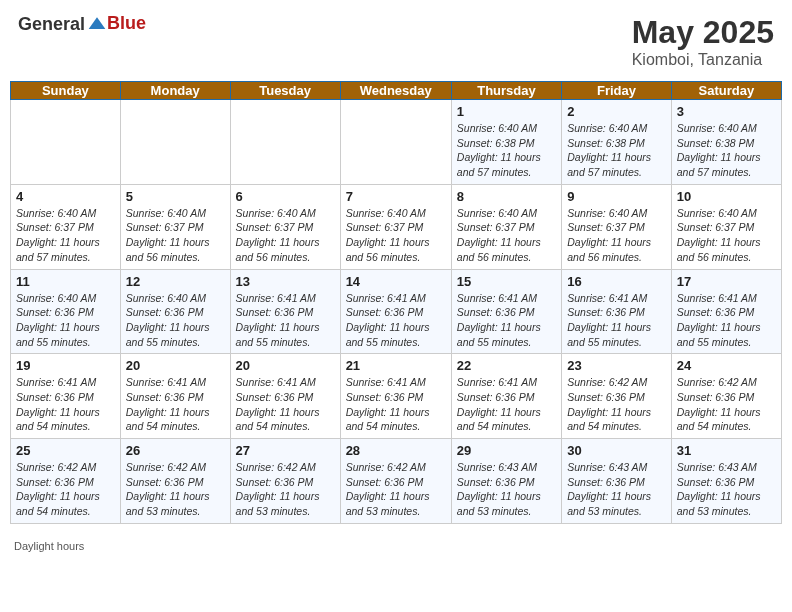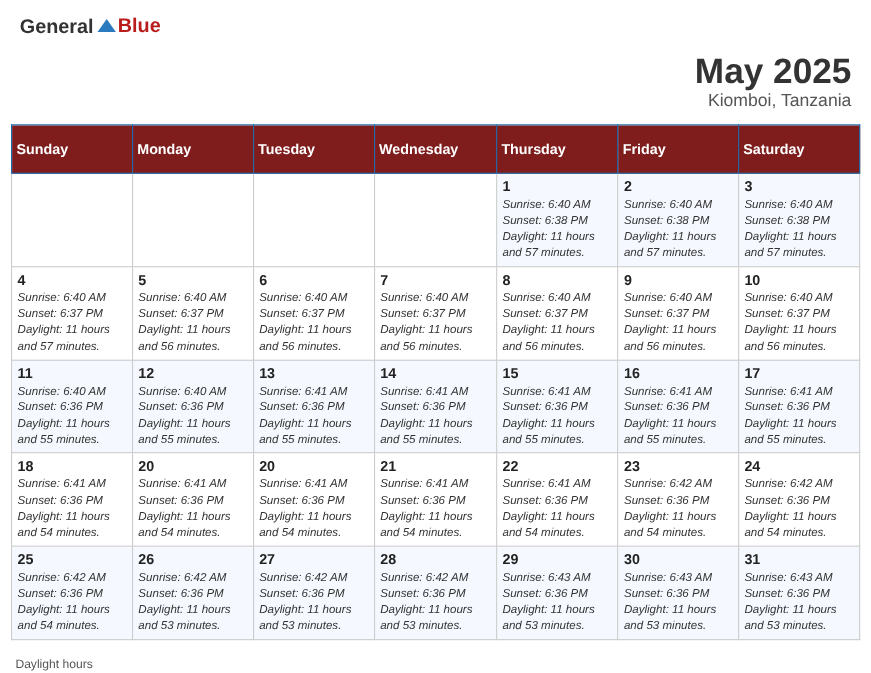--- a/index.html
+++ b/index.html
@@ -37,42 +37,41 @@
     .logo-wrapper {
       display: flex;
       flex-direction: row;
       align-items: flex-start;
     }
     .logo-row {
       display: flex;
       align-items: center;
     }
     .title-block {
-      text-align: right;
-      margin-top: 32px;
+      text-align: left;
     }
     .calendar-title {
       font-size: 32px;
       font-weight: bold;
       color: #333;
     }
     .calendar-subtitle {
       font-size: 16px;
       color: #555;
     }
     table {
       width: 100%;
       border-collapse: collapse;
       font-size: 11px;
     }
     thead tr th {
-      background-color: #7f1d1d;
+      background-color: #a16207;
       color: #fff;
-      padding: 14px 4px;
-      text-align: left;
+      padding: 1px 4px;
+      text-align: center;
       font-size: 13px;
       font-weight: bold;
       border: 1px solid #1e6aaa;
     }
     tbody tr td {
       border: 1px solid #ccc;
       vertical-align: top;
       padding: 4px 5px;
       width: 113px;
       min-height: 80px;
@@ -262,21 +261,21 @@
         <td>
           <div class="day-number">17</div>
           <div class="day-info" style="white-space: pre-line;">Sunrise: 6:41 AM
 Sunset: 6:36 PM
 Daylight: 11 hours
 and 55 minutes.</div>
         </td>
       </tr>
       <tr>
         <td>
-          <div class="day-number">18</div>
+          <div class="day-number">19</div>
           <div class="day-info" style="white-space: pre-line;">Sunrise: 6:41 AM
 Sunset: 6:36 PM
 Daylight: 11 hours
 and 54 minutes.</div>
         </td>
         <td>
           <div class="day-number">20</div>
           <div class="day-info" style="white-space: pre-line;">Sunrise: 6:41 AM
 Sunset: 6:36 PM
 Daylight: 11 hours

